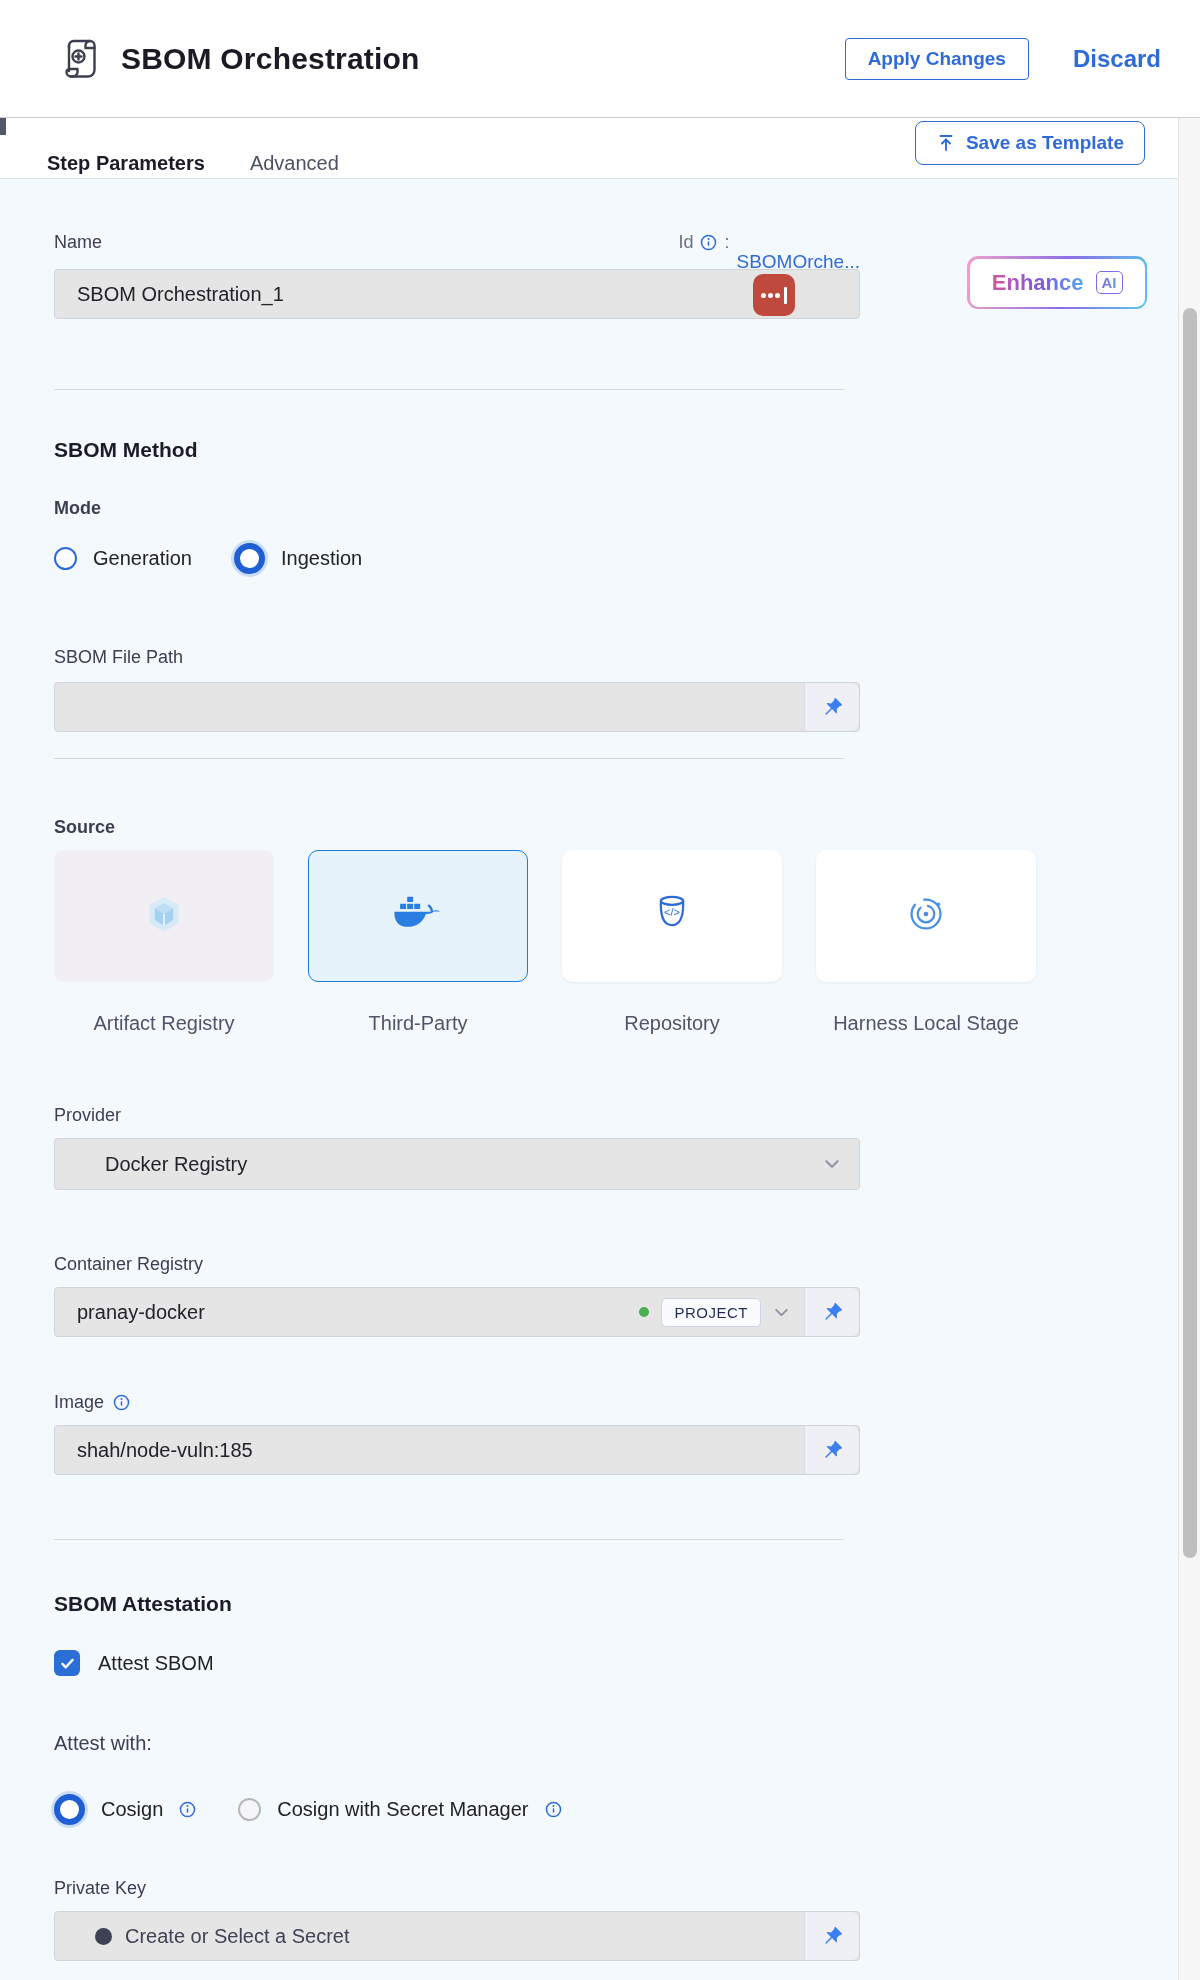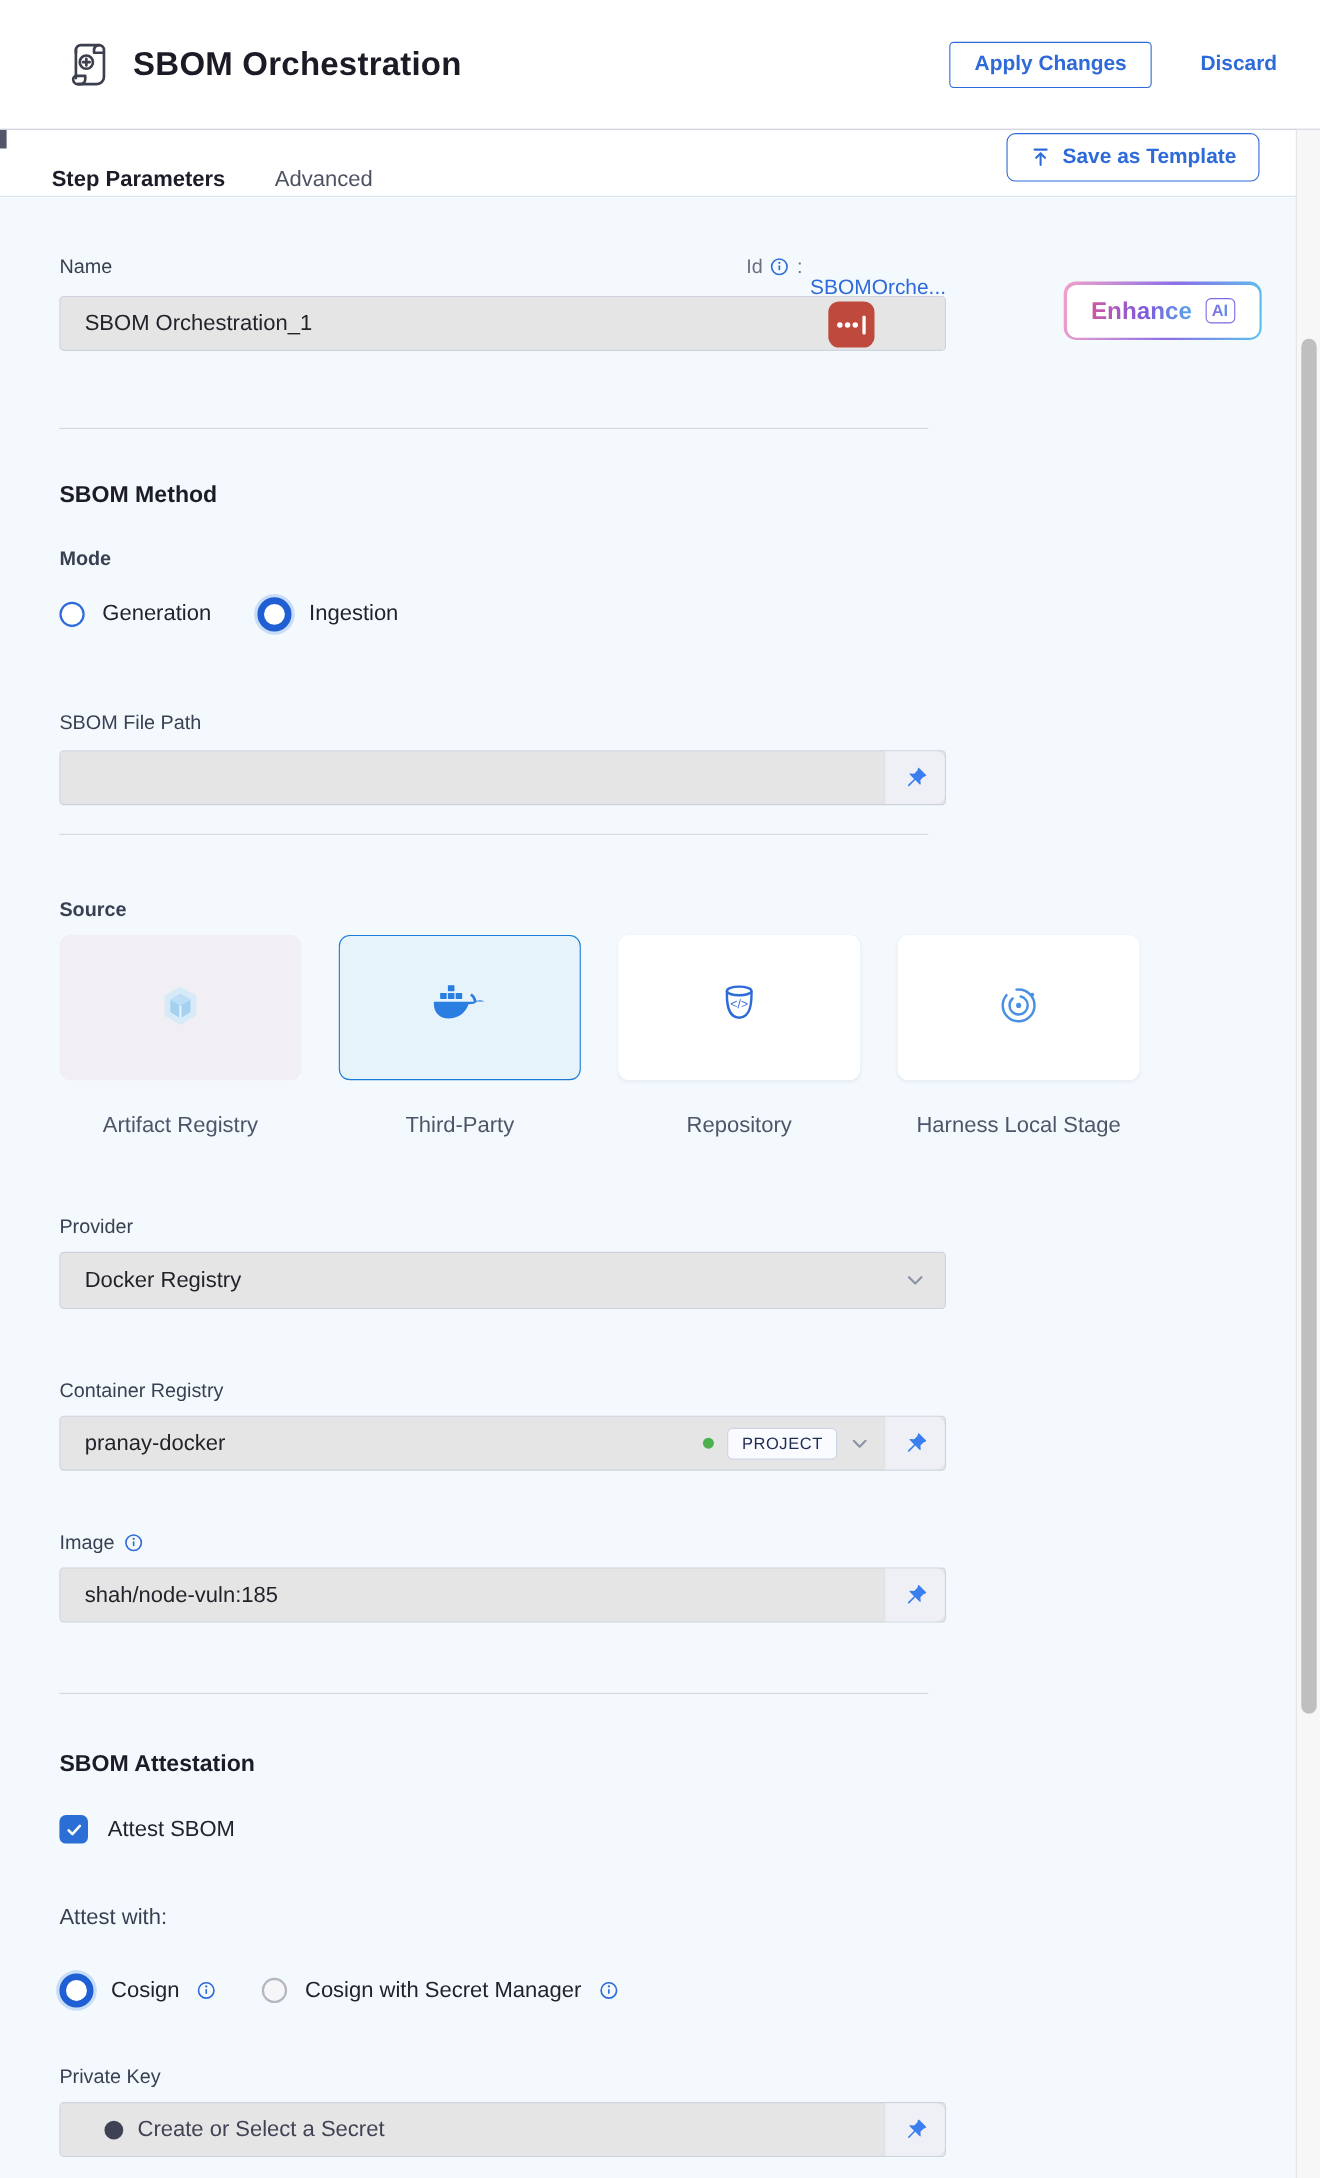--- a/index.html
+++ b/index.html
@@ -11,21 +11,21 @@
   
   .header{position:absolute;left:0;top:0;width:1200px;height:118px;background:#fff;
           border-bottom:1px solid #c9cdd6;box-sizing:border-box;}
   .header-inner{display:flex;align-items:center;height:100%;padding-left:57px;}
   .step-icon{margin-right:16px;display:flex;align-items:center;}
   .page-title{font-size:30px;font-weight:700;color:#1b1b26;letter-spacing:.2px;}
   .header-actions{position:absolute;right:33px;top:0;height:118px;display:flex;align-items:center;gap:38px;}
   .btn-outline{border:1.6px solid #2f6bd8;color:#2f6bd8;background:#fff;border-radius:4px;
                font-size:19px;font-weight:600;padding:9px 22px;cursor:pointer;
                font-family:"Liberation Sans",sans-serif;}
-  .link-btn{color:#2f6bd8;font-size:19px;font-weight:600;background:none;border:none;cursor:pointer;
+  .link-btn{color:#2f6bd8;font-size:24px;font-weight:600;background:none;border:none;cursor:pointer;
             font-family:"Liberation Sans",sans-serif;}
   
   .tabbar{position:absolute;left:0;top:135px;width:1200px;height:60px;background:#fff;}
   .tabs{display:flex;align-items:center;height:100%;padding-left:47px;gap:45px;}
   .tab{font-size:20px;color:#4d5263;cursor:pointer;position:relative;padding-bottom:4px;}
   .tab.active{color:#1c1c28;font-weight:700;}
   .tab-underline{position:absolute;left:45px;bottom:1px;width:242px;height:6px;border-radius:3px;background:#2264d1;}
   .save-template{position:absolute;right:55px;top:121px;height:44px;background:#fff;z-index:5;
                  border:1.6px solid #2f6bd8;border-radius:8px;display:flex;align-items:center;gap:10px;
                  padding:0 20px;color:#2f6bd8;font-size:19px;font-weight:600;cursor:pointer;
@@ -244,21 +244,21 @@
       </div>
     </div>
     <div class="captions">
       <div class="caption">Artifact Registry</div>
       <div class="caption">Third-Party</div>
       <div class="caption">Repository</div>
       <div class="caption">Harness Local Stage</div>
     </div>
 
     <div class="flabel" style="margin-top:66px;">Provider</div>
-    <div class="input select" style="height:52px;margin-top:12px;">
+    <div class="input select" style="height:52px;margin-top:12px;padding-left:28px;">
       <span class="value">Docker Registry</span>
       <span style="margin-right:18px;display:flex;">
         <svg width="18" height="18" viewBox="0 0 16 16" fill="none" stroke="#8d93a5" stroke-width="1.8" stroke-linecap="round" stroke-linejoin="round">
             <path d="M3 5.5l5 5 5-5"></path>
           </svg>
       </span>
     </div>
 
     <div class="flabel" style="margin-top:64px;">Container Registry</div>
     <div class="input" style="margin-top:12px;">

